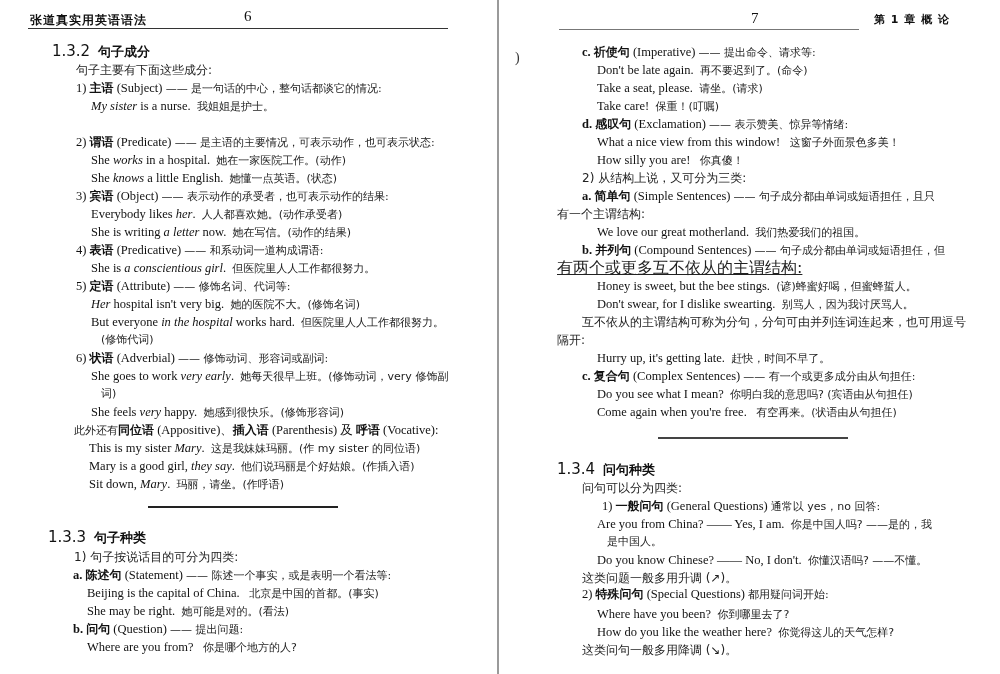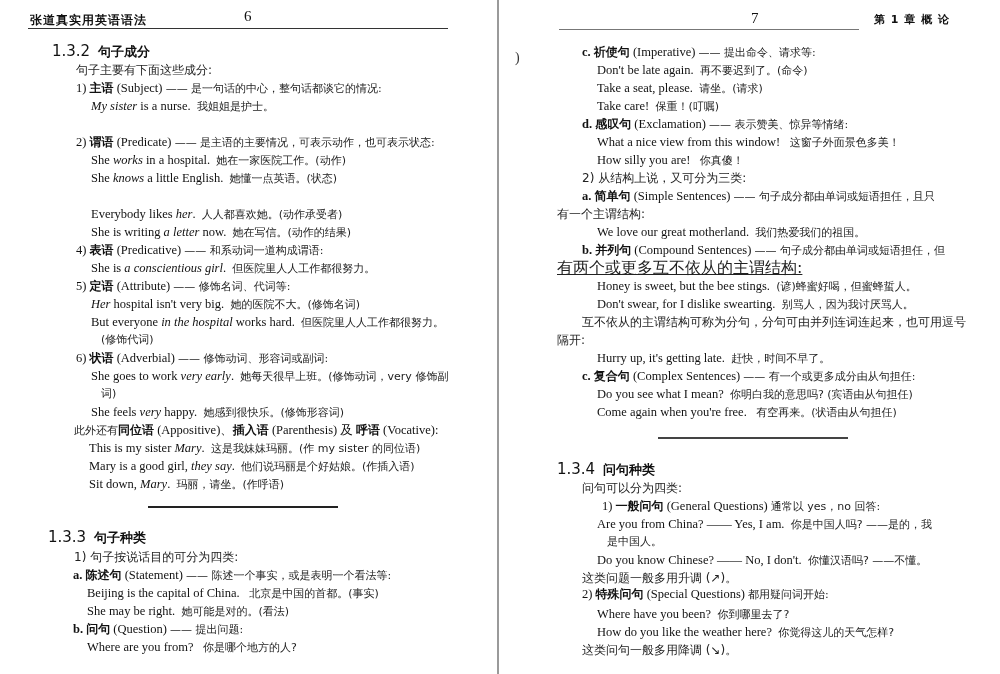--- a/index.html
+++ b/index.html
@@ -35,20 +35,21 @@
   </div>
   <div class="line cn" style="left:76px;top:62px;font-size:12px;">句子主要有下面这些成分:</div>
 
   <div class="line" style="left:76px;top:80px;"><span>1)</span> <b class="term">主语</b> <span>(Subject)</span> <span class="cn">—— 是一句话的中心，整句话都谈它的情况:</span></div>
   <div class="line" style="left:91px;top:98px;"><i>My sister</i><span> is a nurse.</span>&nbsp;&nbsp;<span class="cn">我姐姐是护士。</span></div>
 
   <div class="line" style="left:76px;top:134px;"><span>2)</span> <b class="term">谓语</b> <span>(Predicate)</span> <span class="cn">—— 是主语的主要情况，可表示动作，也可表示状态:</span></div>
   <div class="line" style="left:91px;top:152px;"><span>She </span><i>works</i><span> in a hospital.</span>&nbsp;&nbsp;<span class="cn">她在一家医院工作。(动作)</span></div>
   <div class="line" style="left:91px;top:170px;"><span>She </span><i>knows</i><span> a little English.</span>&nbsp;&nbsp;<span class="cn">她懂一点英语。(状态)</span></div>
 
+  <div class="line" style="left:76px;top:188px;"><span>3)</span> <b class="term">宾语</b> <span>(Object)</span> <span class="cn">—— 表示动作的承受者，也可表示动作的结果:</span></div>
   <div class="line" style="left:91px;top:206px;"><span>Everybody likes </span><i>her</i><span>.</span>&nbsp;&nbsp;<span class="cn">人人都喜欢她。(动作承受者)</span></div>
   <div class="line" style="left:91px;top:224px;"><span>She is writing </span><i>a letter</i><span> now.</span>&nbsp;&nbsp;<span class="cn">她在写信。(动作的结果)</span></div>
 
   <div class="line" style="left:76px;top:242px;"><span>4)</span> <b class="term">表语</b> <span>(Predicative)</span> <span class="cn">—— 和系动词一道构成谓语:</span></div>
   <div class="line" style="left:91px;top:260px;"><span>She is </span><i>a conscientious girl</i><span>.</span>&nbsp;&nbsp;<span class="cn">但医院里人人工作都很努力。</span></div>
 
   <div class="line" style="left:76px;top:278px;"><span>5)</span> <b class="term">定语</b> <span>(Attribute)</span> <span class="cn">—— 修饰名词、代词等:</span></div>
   <div class="line" style="left:91px;top:296px;"><i>Her</i><span> hospital isn't very big.</span>&nbsp;&nbsp;<span class="cn">她的医院不大。(修饰名词)</span></div>
   <div class="line" style="left:91px;top:314px;"><span>But everyone </span><i>in the hospital</i><span> works hard.</span>&nbsp;&nbsp;<span class="cn">但医院里人人工作都很努力。</span></div>
   <div class="line cn" style="left:101px;top:332px;">(修饰代词)</div>

